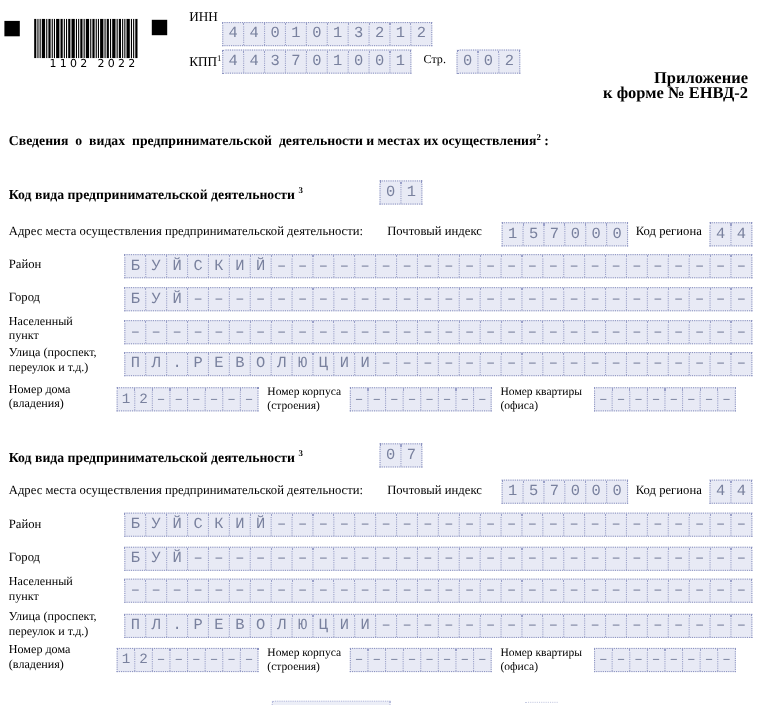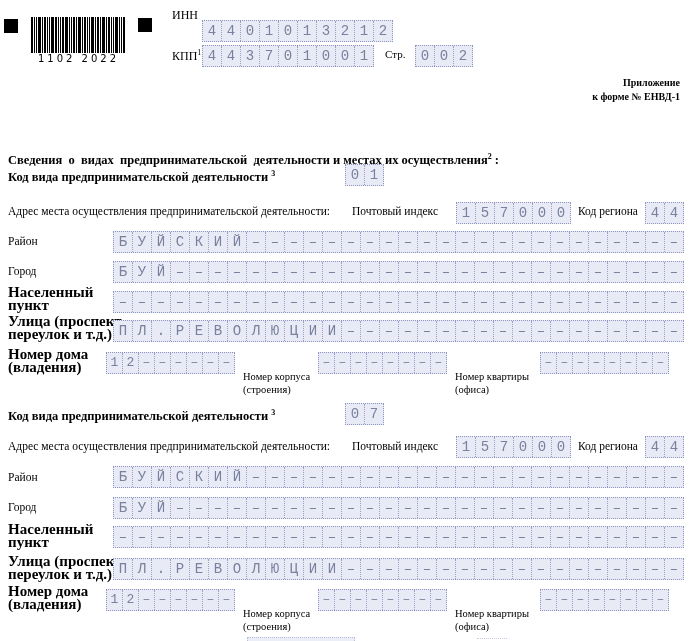--- a/index.html
+++ b/index.html
@@ -1,31 +1,31 @@
 <!DOCTYPE html>
 <html><head>
 <meta charset="utf-8">
 <style>
   html,body{margin:0;padding:0;background:#fff;}
   body{width:690px;height:641px;font-family:"Liberation Serif",serif;color:#000;}
   .page{position:relative;width:690px;height:641px;overflow:hidden;background:#fff;}
   .abs{position:absolute;}
   .lbl{position:absolute;font-size:11.5px;white-space:nowrap;}
-  .lbl2{position:absolute;font-size:15px;line-height:13px;white-space:nowrap;font-weight:bold;}
-  .lbl3{position:absolute;font-size:10.5px;line-height:13px;white-space:nowrap;margin-top:20px;}
+  .lbl2{position:absolute;font-size:11px;line-height:13px;white-space:nowrap;}
+  .lbl3{position:absolute;font-size:10.5px;line-height:13px;white-space:nowrap;}
   .bold{font-weight:bold;font-size:12.5px;}
-  .title{position:absolute;left:8px;top:121px;width:600px;font-weight:bold;font-size:12.5px;white-space:pre-wrap;margin-top:32px;}
-  .appendix{position:absolute;right:10px;top:76px;text-align:right;font-weight:bold;font-size:10px;line-height:14px;}
+  .title{position:absolute;left:8px;top:121px;width:600px;font-weight:bold;font-size:12.5px;white-space:pre-wrap;}
+  .appendix{position:absolute;right:10px;top:64px;text-align:right;font-weight:bold;font-size:15px;line-height:14px;}
   sup{font-size:8px;line-height:0;}
   .cells{position:absolute;display:flex;background:#e8eaf5;border:1px dotted #8d94c0;height:20px;}
   .cell{flex:0 0 18px;width:18px;border-left:1px dotted #9aa0c8;font-family:"Liberation Mono","DejaVu Sans Mono",monospace;font-size:14px;line-height:20px;color:#79819e;text-align:center;overflow:hidden;}
   .cell:first-child{border-left:none;}
   .cells.sm .cell{flex-basis:15px;width:15px;font-size:13px;}
   .sq{position:absolute;width:14px;height:14px;background:#000;}
-  .barcode-text{position:absolute;left:31px;top:53px;width:95px;text-align:center;font-family:"DejaVu Sans",sans-serif;font-size:10px;letter-spacing:3px;white-space:pre;}
+  .barcode-text{position:absolute;left:31px;top:53px;width:95px;text-align:right;font-family:"DejaVu Sans",sans-serif;font-size:10px;letter-spacing:3px;white-space:pre;}
   .sliver{position:absolute;background:#eceef7;border:1px dotted #b9bedd;border-bottom:none;height:3px;}
   .hairline{position:absolute;border-top:1px dotted #c8ccE2;height:0;}
 </style>
 </head>
 <body>
 
 <div class="page">
 
   <div class="sq" style="left:4px;top:19px"></div>
   <div class="abs" style="left:31px;top:17px">
@@ -101,21 +101,21 @@
     </div>
   <div class="lbl" style="left:385px;top:48px;font-size:11px">Стр.</div>
   <div class="cells" style="left:415px;top:45px">
       <span class="cell">0</span>
       <span class="cell">0</span>
       <span class="cell">2</span>
     </div>
 
   <div class="appendix">
     <div>Приложение</div>
-    <div>к форме № ЕНВД-1</div>
+    <div>к форме № ЕНВД-2</div>
   </div>
 
   <div class="title"><span>Сведения  о  видах  предпринимательской  деятельности и местах их осуществления</span><sup>2</sup><span> :</span></div>
 
   <div class="lbl bold" style="left:8px;top:170px"><span>Код вида предпринимательской деятельности</span> <sup>3</sup></div>
   <div class="cells" style="left:345px;top:164px">
       <span class="cell">0</span>
       <span class="cell">1</span>
     </div>
 

